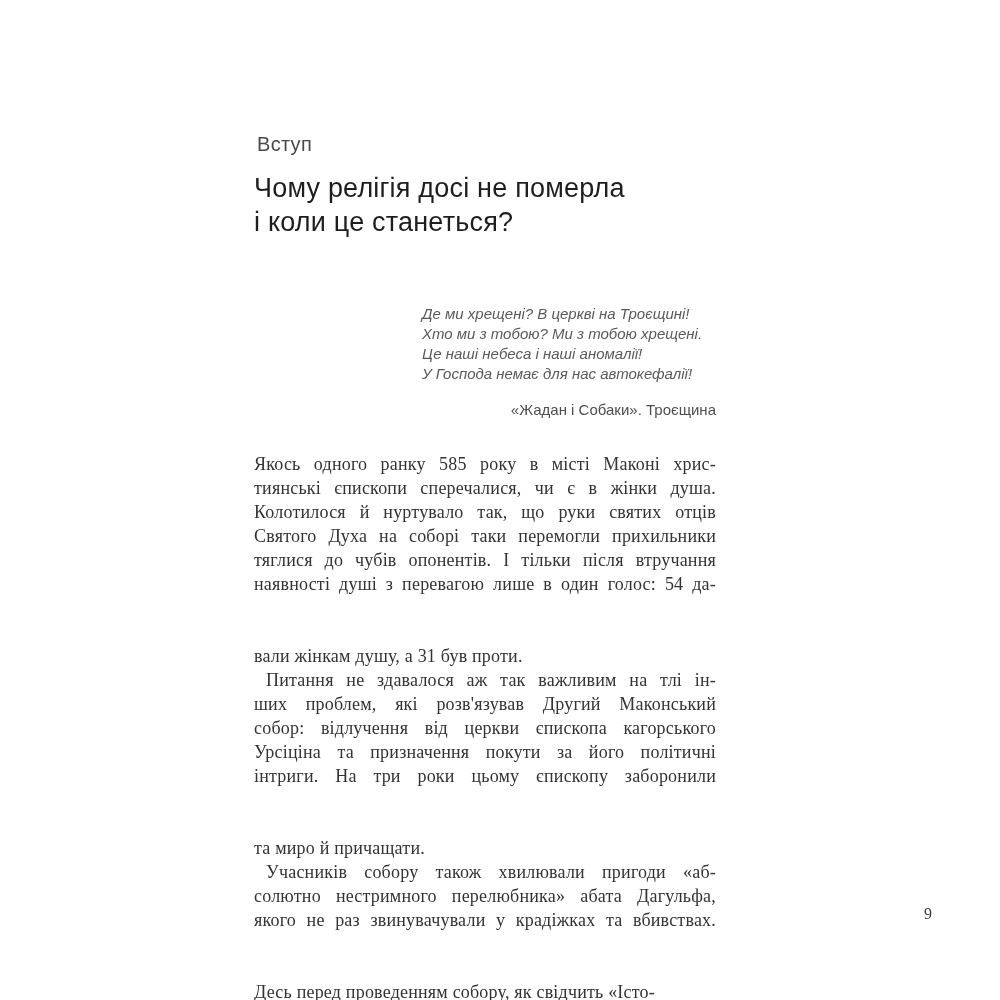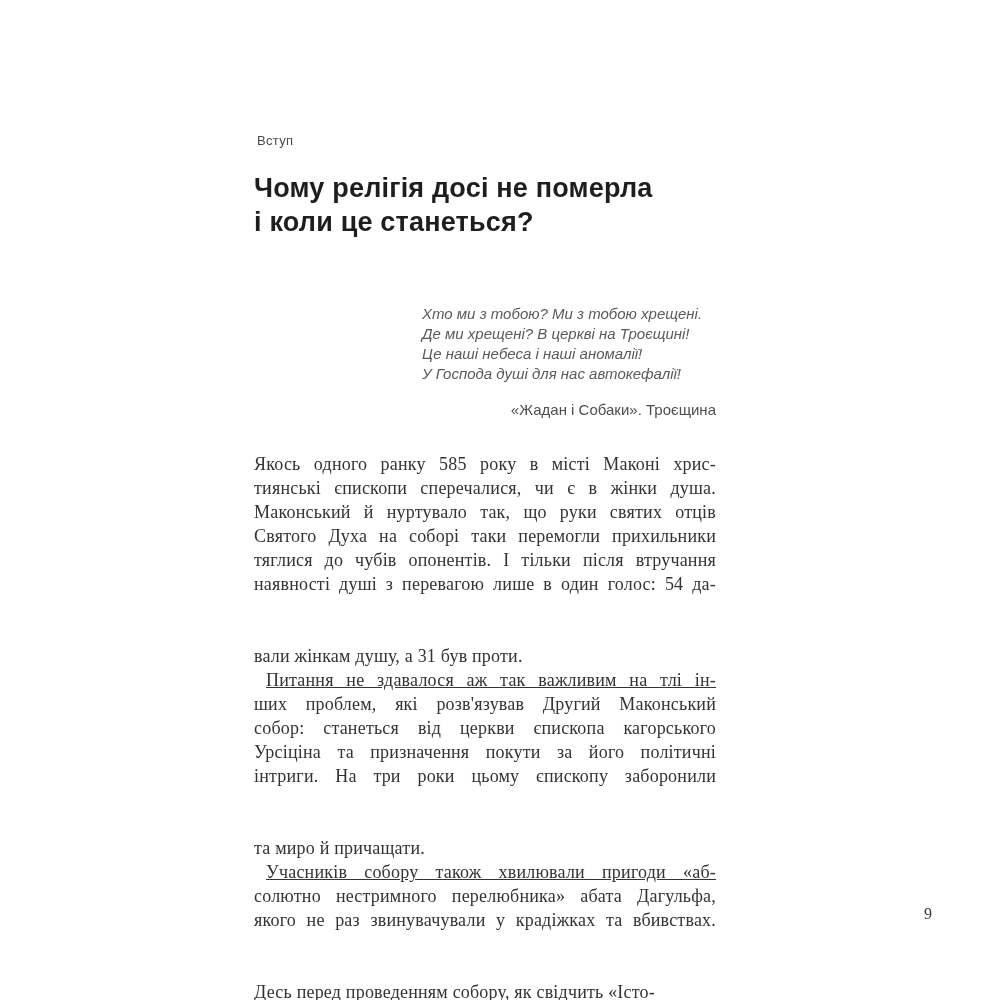--- a/index.html
+++ b/index.html
@@ -19,30 +19,30 @@
     left: 254px;
     top: 0;
     width: 462px;
     height: 1000px;
   }
   .section-label {
     position: absolute;
     top: 133px;
     left: 3px;
     font-family: "Liberation Sans", sans-serif;
-    font-size: 13px;
+    font-size: 20px;
     color: #4a4a4a;
     letter-spacing: 0.3px;
   }
   .title {
     position: absolute;
     top: 171px;
     left: 0;
     font-family: "Liberation Sans", sans-serif;
-    font-weight: bold;
+    font-weight: normal;
     font-size: 27px;
     line-height: 34px;
     color: #1e1e1e;
     letter-spacing: 0.2px;
   }
   .epigraph {
     position: absolute;
     top: 304px;
     left: 0;
     width: 462px;
@@ -80,21 +80,20 @@
     white-space: nowrap;
     text-align: justify;
     text-align-last: justify;
   }
   .para .line:last-child {
     text-align-last: left;
     margin-top: 48px;
   }
   .para.indent .line:first-child {
     text-indent: 12px;
-    text-decoration: underline;
   }
   .page-number {
     position: absolute;
     left: 664px;
     top: 905px;
     width: 20px;
     font-family: "Liberation Serif", serif;
     font-size: 16px;
     color: #3a3a3a;
     text-align: center;
@@ -108,42 +107,42 @@
 
     <div class="section-label">Вступ</div>
 
     <div class="title">
       <div>Чому релігія досі не померла</div>
       <div>і коли це станеться?</div>
     </div>
 
     <div class="epigraph">
       <div class="epigraph-verse">
+          <div>Де ми хрещені? В церкві на Троєщині!</div>
           <div>Хто ми з тобою? Ми з тобою хрещені.</div>
-          <div>Де ми хрещені? В церкві на Троєщині!</div>
           <div>Це наші небеса і наші аномалії!</div>
-          <div>У Господа душі для нас автокефалії!</div>
+          <div>У Господа немає для нас автокефалії!</div>
         </div>
       <div class="epigraph-attribution">«Жадан і Собаки». Троєщина</div>
     </div>
 
     <div class="body-text">
         <div class="para">
           <div class="line">Якось одного ранку 585 року в місті Маконі хрис-</div>
           <div class="line">тиянські єпископи сперечалися, чи є в жінки душа.</div>
-          <div class="line">Маконський й нуртувало так, що руки святих отців</div>
+          <div class="line">Колотилося й нуртувало так, що руки святих отців</div>
           <div class="line">Святого Духа на соборі таки перемогли прихильники</div>
           <div class="line">тяглися до чубів опонентів. І тільки після втручання</div>
           <div class="line">наявності душі з перевагою лише в один голос: 54 да-</div>
           <div class="line">вали жінкам душу, а 31 був проти.</div>
         </div>
         <div class="para indent">
           <div class="line">Питання не здавалося аж так важливим на тлі ін-</div>
           <div class="line">ших проблем, які розв'язував Другий Маконський</div>
-          <div class="line">собор: станеться від церкви єпископа кагорського</div>
+          <div class="line">собор: відлучення від церкви єпископа кагорського</div>
           <div class="line">Урсіціна та призначення покути за його політичні</div>
           <div class="line">інтриги. На три роки цьому єпископу заборонили</div>
           <div class="line">та миро й причащати.</div>
         </div>
         <div class="para indent">
           <div class="line">Учасників собору також хвилювали пригоди «аб-</div>
           <div class="line">солютно нестримного перелюбника» абата Дагульфа,</div>
           <div class="line">якого не раз звинувачували у крадіжках та вбивствах.</div>
           <div class="line">Десь перед проведенням собору, як свідчить «Істо-</div>
         </div>

